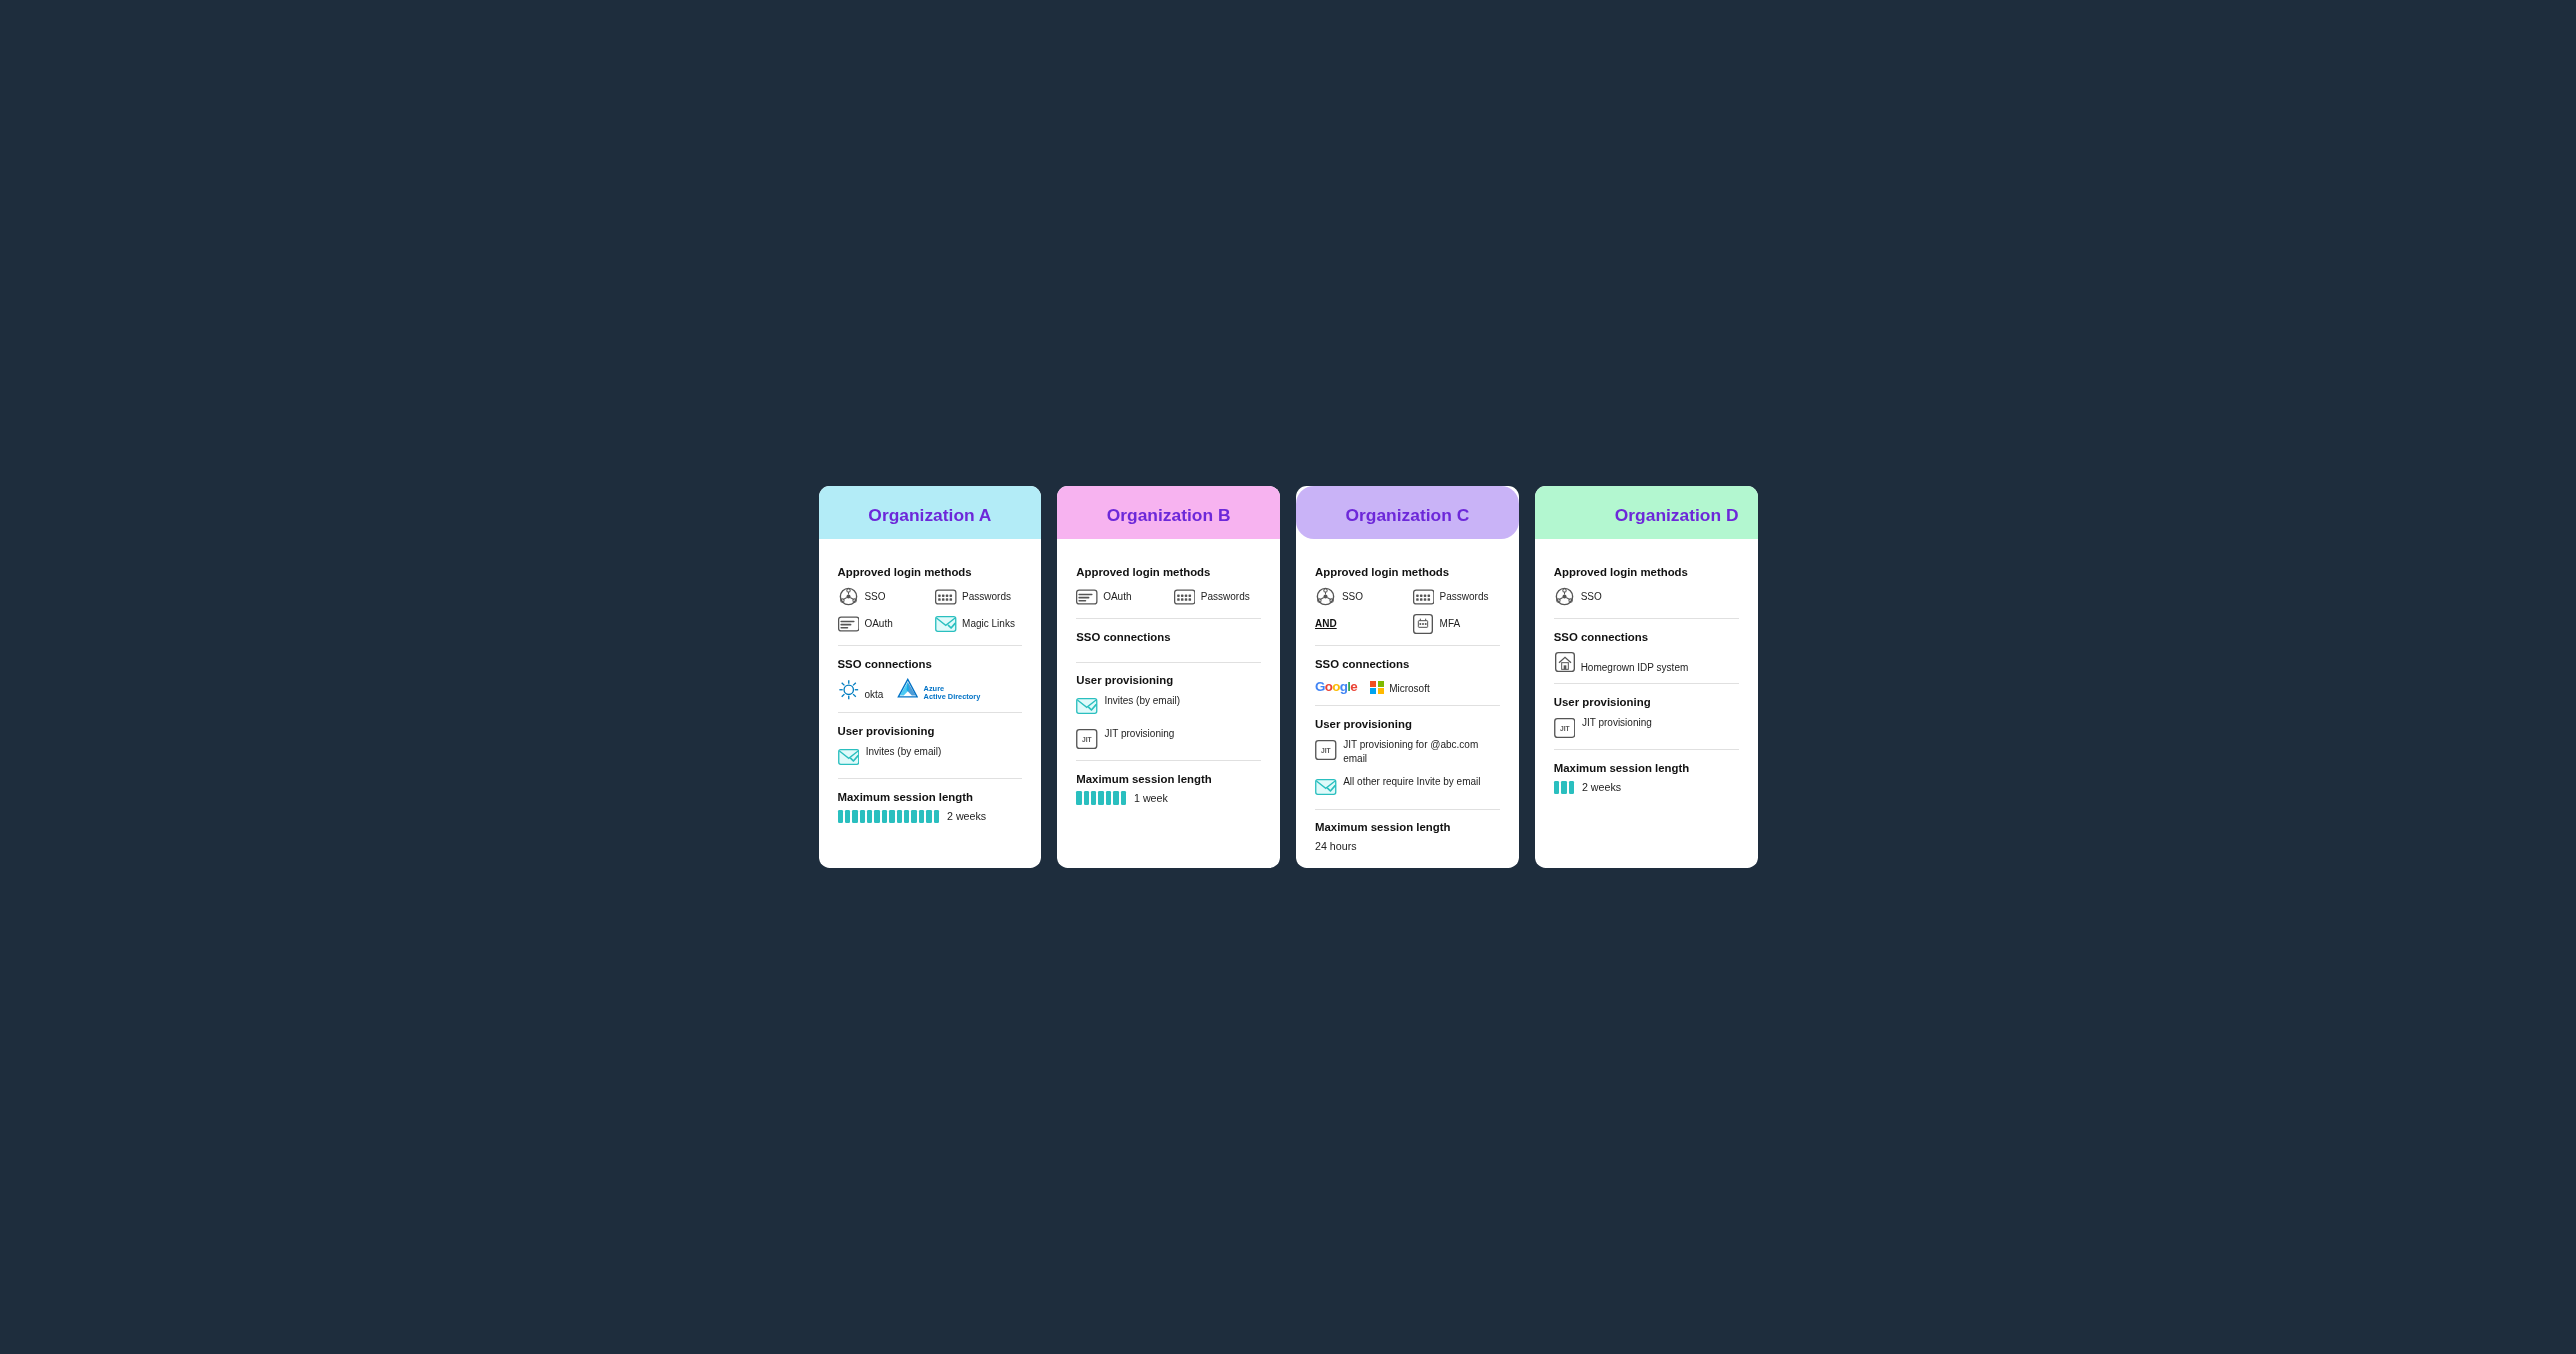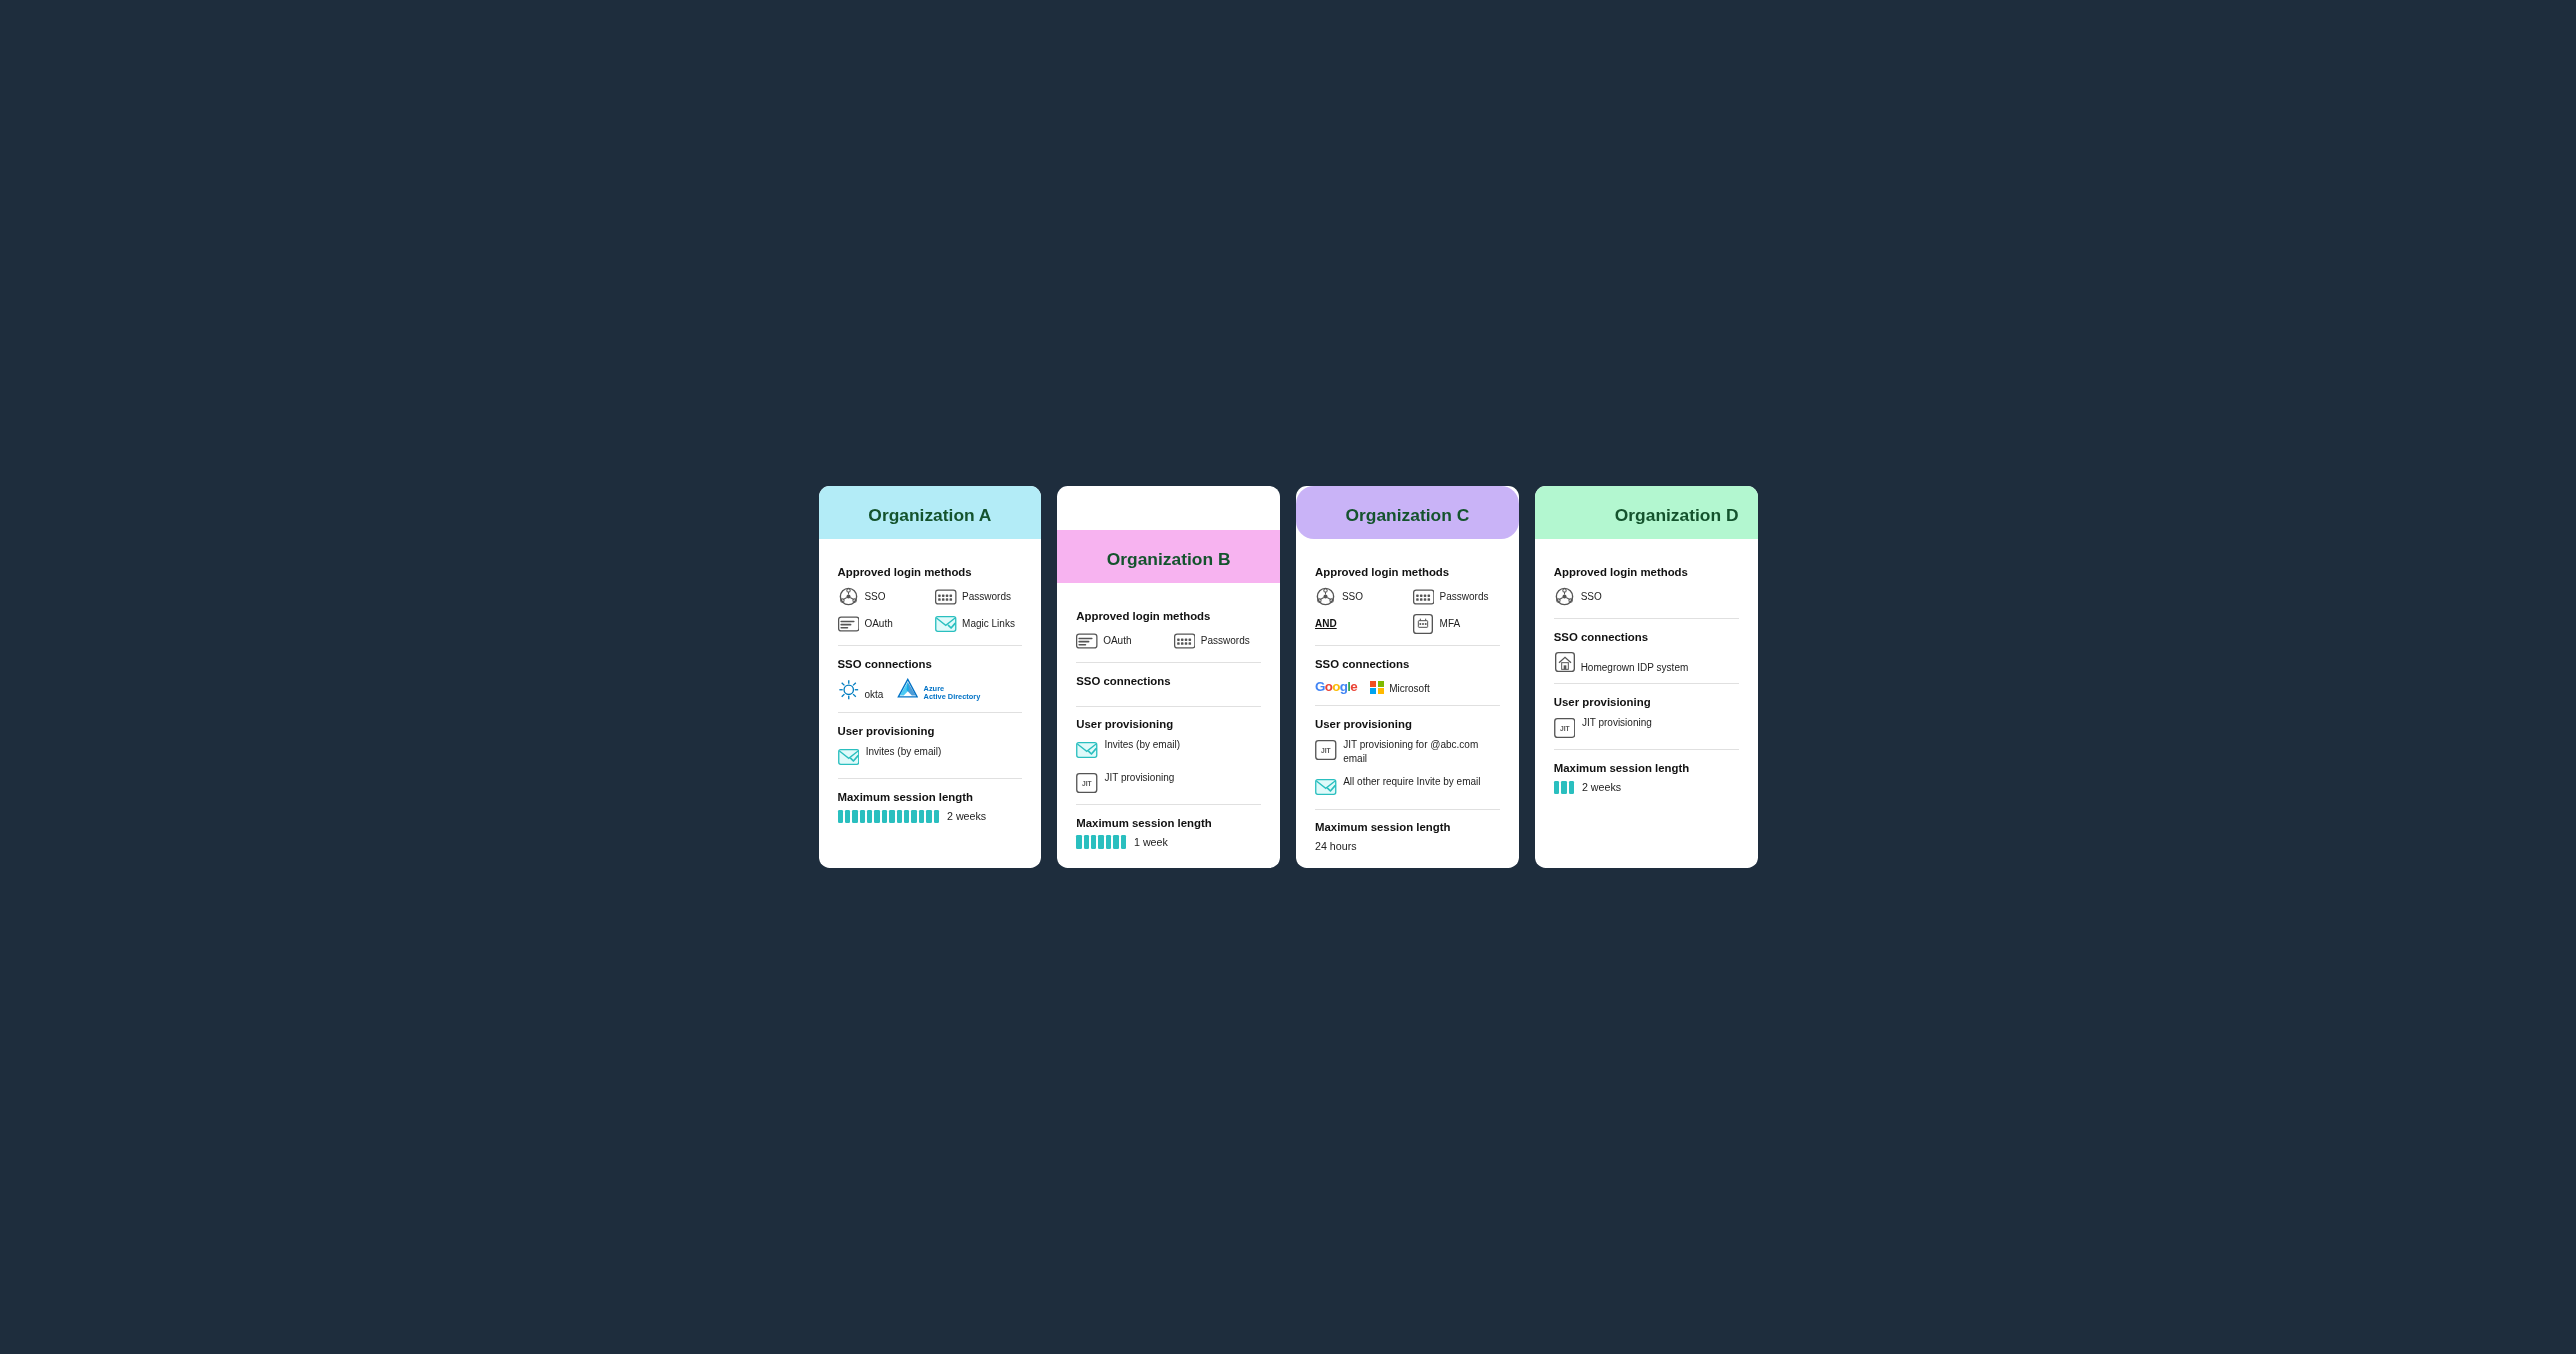--- a/index.html
+++ b/index.html
@@ -26,24 +26,24 @@
       display: flex;
       flex-direction: column;
     }
     .card-header {
       padding: 19px 19px 13.4px;
       text-align: center;
     }
     .card-header h2 {
       font-size: 17.4px;
       font-weight: 800;
-      color: #14532d;
+      color: #6d28d9;
     }
     .card-a .card-header { background-color: #b3ecf7; }
-    .card-b .card-header { background-color: #f7b3f0; margin-top: 44px; }
+    .card-b .card-header { background-color: #f7b3f0; }
     .card-c .card-header { background-color: #c9b3f7; border-radius: 18px; }
     .card-d .card-header { background-color: #b3f7d0; text-align: right; }
 
     .card-body {
       padding: 16px 19px;
       flex: 1;
       display: flex;
       flex-direction: column;
       gap: 1px;
     }

